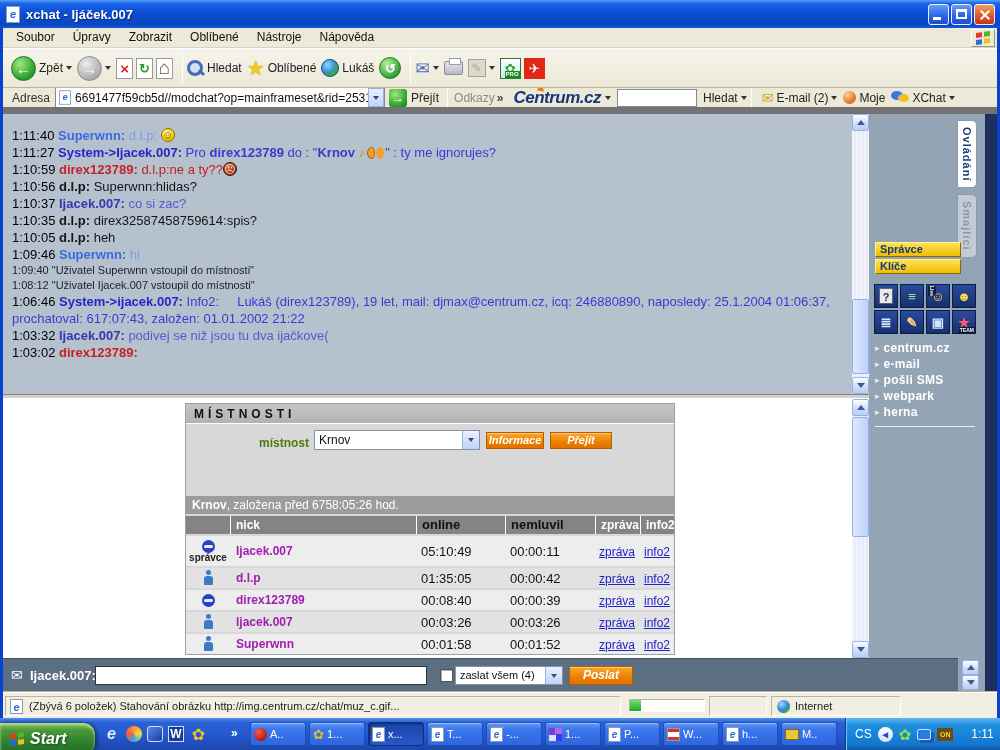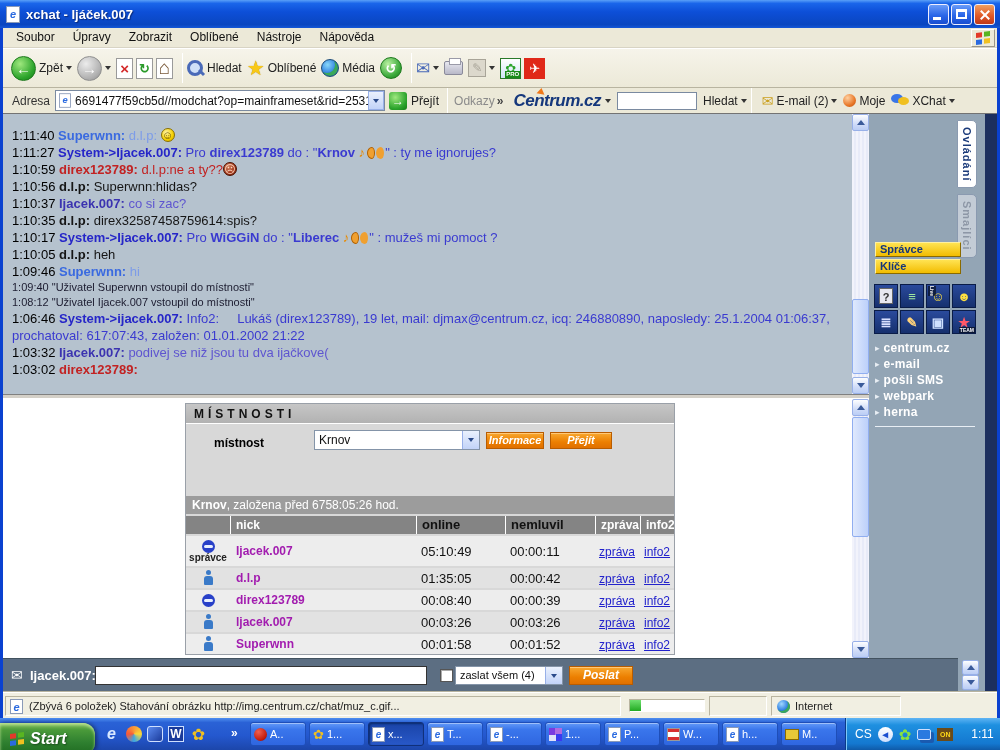--- a/index.html
+++ b/index.html
@@ -60,21 +60,21 @@
 .printer{position:relative;width:19px;height:14px;background:linear-gradient(#e8e8f0,#b8b8c8);border:1px solid #8a8a9a;border-radius:2px;flex:none}
 .printer::before{content:"";position:absolute;left:4px;top:-4px;width:10px;height:5px;background:#fff;border:1px solid #9a9aa8}
 .edit-g{width:18px;height:18px;background:#dcd8cc;border:1px solid #a8a498;color:#a8a498;font-size:12px;
  display:flex;align-items:center;justify-content:center;flex:none}
 .tile{width:21px;height:21px;display:flex;align-items:center;justify-content:center;flex:none;position:relative;font-size:13px}
 .tile.icq{background:linear-gradient(#ffffff,#cfe4f8);border:1px solid #2a7a2a;color:#2ca42c}
 .tile.icq .pro{position:absolute;right:0;bottom:0;background:#1a8a1a;color:#fff;font-size:6px;font-weight:bold;padding:0 1px;line-height:7px}
 .tile.red{background:#e02818;color:#fff;font-size:13px}
 .tsep{width:1px;height:30px;background:#c8c4b0;border-right:1px solid #fff;margin:0 4px;flex:none}
 
-.addrbar{position:absolute;left:3px;top:88px;width:994px;height:26px;background:#ece9d8;border-bottom:1px solid #737373;
+.addrbar{position:absolute;left:3px;top:88px;width:994px;height:26px;background:#ece9d8;border-bottom:7px solid #737373;
  display:flex;align-items:center;padding:0 4px;overflow:hidden}
 .addr-label{font-size:12px;color:#333;margin:0 5px;flex:none}
 .urlbox{display:flex;align-items:center;background:#fff;border:1px solid #7a8aa0;height:21px;width:330px;flex:none;padding-left:2px}
 .urlbox .url{flex:1;font-size:12px;color:#111;white-space:nowrap;overflow:hidden;margin-left:3px}
 .ddb{width:16px;height:19px;background:linear-gradient(180deg,#eaf1fd,#c2d3f8);border:1px solid #98b0e8;
  display:flex;align-items:center;justify-content:center;flex:none}
 .ddb .tri{border-top-color:#2a4a8a}
 .gobtn{display:flex;align-items:center;gap:4px;margin:0 4px;flex:none}
 .gocirc{width:18px;height:18px;border-radius:3px;background:radial-gradient(circle at 35% 30%,#9fe87e,#2ca42c 65%,#157a15);
  color:#fff;font-weight:bold;font-size:12px;display:flex;align-items:center;justify-content:center}
@@ -155,21 +155,21 @@
 .gbadge.side{top:1px;left:1px;right:auto;bottom:auto;writing-mode:vertical-rl;font-size:5px}
 .side-links{position:absolute;left:6px;top:226px;width:106px}
 .side-link{height:16px;display:flex;align-items:center;gap:4px}
 .side-link .arr{color:#e8eef4;font-size:9px}
 .side-link .lbl{color:#fff;font-weight:bold;font-size:12px;letter-spacing:.3px}
 .side-divider{position:absolute;left:6px;top:312px;width:100px;height:1px;background:#e8eef4}
 
 .panel{position:absolute;left:182px;top:4px;width:490px;height:252px;border:1px solid #9aa0a8;background:#d8d8d8}
 .p-header{height:20px;background:linear-gradient(180deg,#c6c6c6,#b2b2b2);border-bottom:1px solid #fff;
  font-size:12px;font-weight:bold;color:#111;letter-spacing:4px;line-height:20px;padding-left:8px}
-.p-label{position:absolute;left:28px;top:32px;width:95px;font-size:12px;font-weight:bold;color:#000000}
+.p-label{position:absolute;left:28px;top:32px;width:95px;text-align:right;font-size:12px;font-weight:bold;color:#4d7c0f}
 .xsel{position:absolute;background:#fff;border:1px solid #8494a8;display:flex;align-items:stretch}
 .xsel .txt{flex:1;font-size:12px;color:#111;padding:2px 0 0 4px;overflow:hidden;white-space:nowrap}
 .xsel .sddb{width:17px;background:linear-gradient(180deg,#eaf1fd,#c2d3f8);border-left:1px solid #98b0e8;
  display:flex;align-items:center;justify-content:center}
 .room-sel{left:128px;top:26px;width:166px;height:20px}
 .obtn{position:absolute;height:17px;background:linear-gradient(180deg,#f8a830,#ec7f00 60%,#e07000);
  border:1px solid #b85c00;box-shadow:inset 0 1px 0 #ffc878;color:#fff;font-weight:bold;font-style:italic;
  font-size:11px;text-align:center;line-height:15px}
 .btn-info{left:300px;top:28px;width:58px}
 .btn-go{left:364px;top:28px;width:62px}
@@ -323,21 +323,21 @@
     <div class="grp">
       <span class="mag"></span>
       <span class="tlabel">Hledat</span>
     </div>
     <div class="grp">
       <span class="star">★</span>
       <span class="tlabel">Oblíbené</span>
     </div>
     <div class="grp">
       <span class="globe"></span>
-      <span class="tlabel">Média</span>
+      <span class="tlabel">Lukáš</span>
     </div>
     <div class="grp">
       <span class="circ hist">↺</span>
     </div>
     <div class="tsep"></div>
     <div class="grp">
       <span class="mail-g">✉</span>
       <span class="tri"></span>
     </div>
     <div class="grp">
@@ -397,21 +397,20 @@
   </div>
 
   <div class="chat-frame">
     <div>
         <div class="chat-line"><span class="seg-t">1:11:40 </span><span class="seg-nsup">Superwnn:</span><span class="seg-msup"> d.l.p: </span><span class="seg-smile">☺</span></div>
         <div class="chat-line"><span class="seg-t">1:11:27 </span><span class="seg-nsys">System-&gt;Ijacek.007:</span><span class="seg-msys"> Pro </span><span class="seg-bsys">direx123789</span><span class="seg-msys"> do : "</span><span class="seg-bsys">Krnov</span><span class="seg-ears"> ♪</span><span class="seg-msys">" : ty me ignorujes?</span></div>
         <div class="chat-line"><span class="seg-t">1:10:59 </span><span class="seg-nred">direx123789:</span><span class="seg-mred"> d.l.p:ne a ty??</span><span class="seg-mad">☹</span></div>
         <div class="chat-line"><span class="seg-t">1:10:56 </span><span class="seg-nblk">d.l.p:</span><span class="seg-mblk"> Superwnn:hlidas?</span></div>
         <div class="chat-line"><span class="seg-t">1:10:37 </span><span class="seg-nija">Ijacek.007:</span><span class="seg-mija"> co si zac?</span></div>
         <div class="chat-line"><span class="seg-t">1:10:35 </span><span class="seg-nblk">d.l.p:</span><span class="seg-mblk"> direx32587458759614:spis?</span></div>
-        <div class="chat-line"><span class="seg-t">1:10:17 </span><span class="seg-nsys">System-&gt;Ijacek.007:</span><span class="seg-msys"> Pro </span><span class="seg-bsys">WiGGiN</span><span class="seg-msys"> do : "</span><span class="seg-bsys">Liberec</span><span class="seg-ears"> ♪</span><span class="seg-msys">" : mužeš mi pomoct ?</span></div>
         <div class="chat-line"><span class="seg-t">1:10:05 </span><span class="seg-nblk">d.l.p:</span><span class="seg-mblk"> heh</span></div>
         <div class="chat-line"><span class="seg-t">1:09:46 </span><span class="seg-nsup">Superwnn:</span><span class="seg-msup"> hi</span></div>
         <div class="chat-line small"><span class="seg-ts">1:09:40 </span><span class="seg-sm">"Uživatel Superwnn vstoupil do místnosti"</span></div>
         <div class="chat-line small"><span class="seg-ts">1:08:12 </span><span class="seg-sm">"Uživatel Ijacek.007 vstoupil do místnosti"</span></div>
         <div class="chat-line"><span class="seg-t">1:06:46 </span><span class="seg-nsys">System-&gt;ijacek.007:</span><span class="seg-msys"> Info2:&nbsp;&nbsp;&nbsp;&nbsp;&nbsp;Lukáš (direx123789), 19 let, mail: djmax@centrum.cz, icq: 246880890, naposledy: 25.1.2004 01:06:37, prochatoval: 617:07:43, založen: 01.01.2002 21:22</span></div>
         <div class="chat-line"><span class="seg-t">1:03:32 </span><span class="seg-nija">Ijacek.007:</span><span class="seg-mija"> podivej se niž jsou tu dva ijačkove(</span></div>
         <div class="chat-line"><span class="seg-t">1:03:02 </span><span class="seg-nred">direx123789:</span></div>
       </div>
   </div>
 

